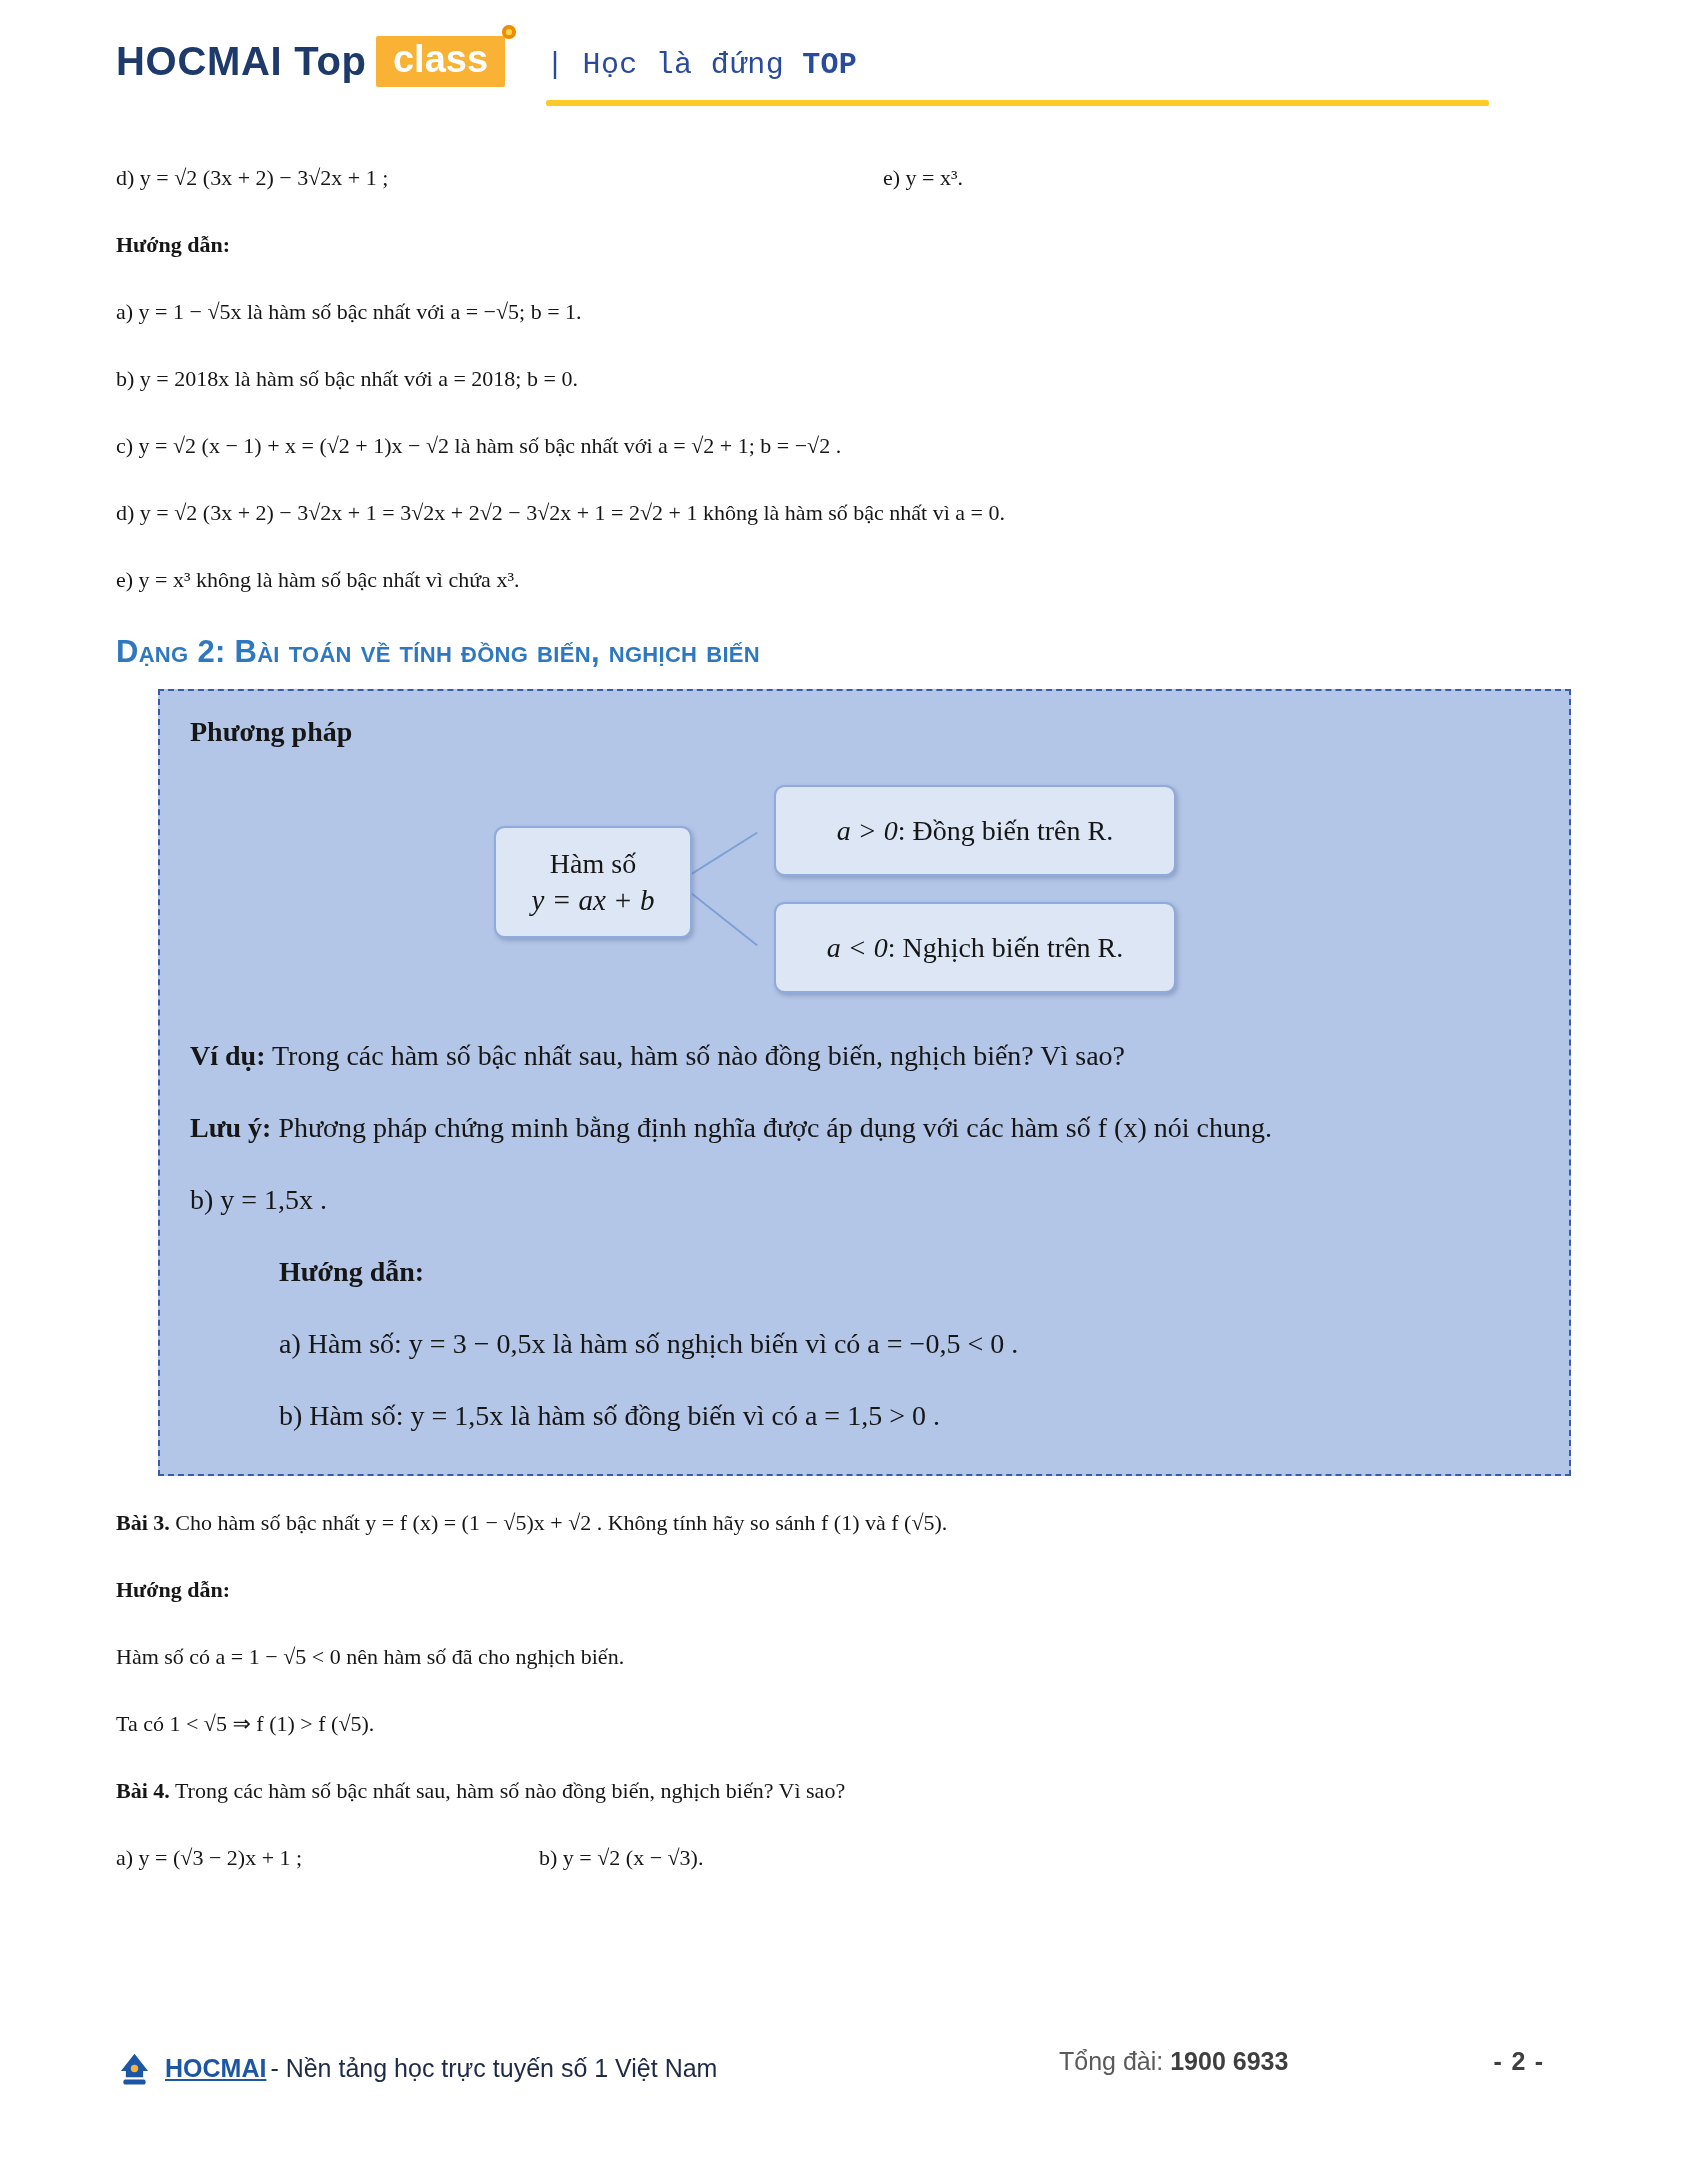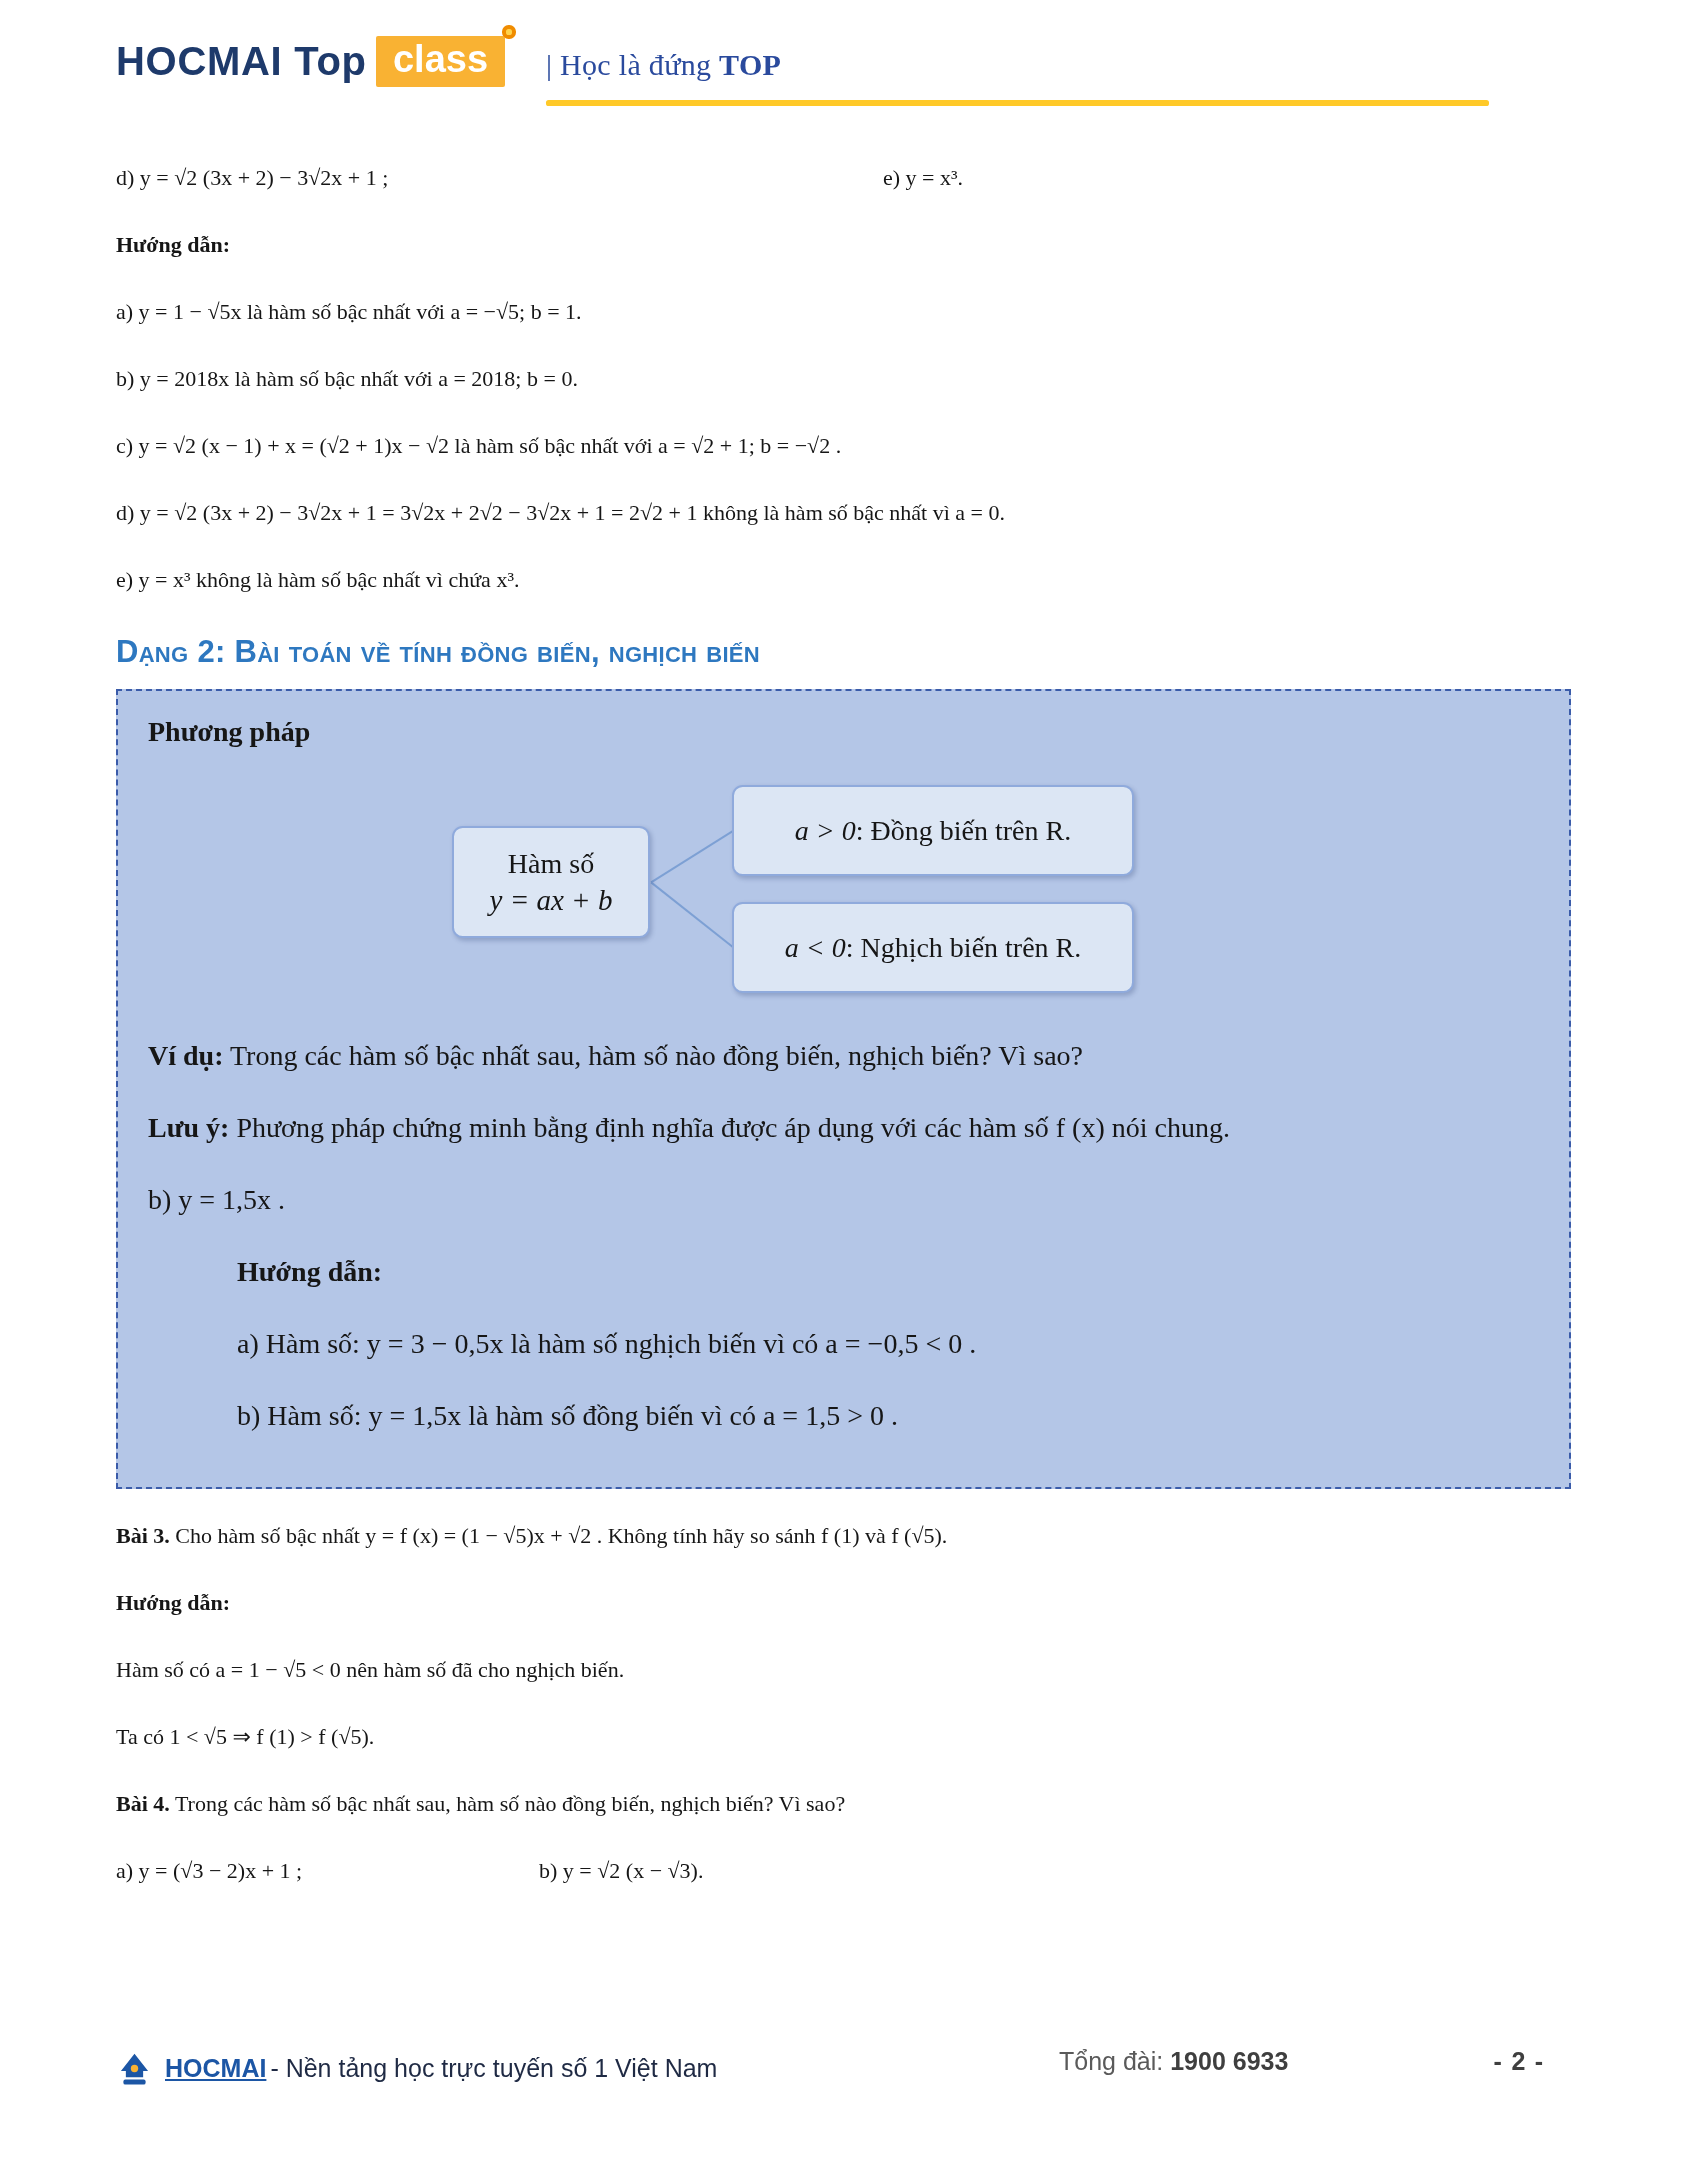--- a/index.html
+++ b/index.html
@@ -18,21 +18,21 @@
   .logo-word { font-size:40px; font-weight:bold; color:#1E3A6B; letter-spacing:0.7px; }
   .logo-class {
     position:relative; margin-left:9.3px; background:#F9B233; color:#ffffff;
     font-size:38px; font-weight:bold; padding:2.6px 17px 6.6px; border-radius:2px; line-height:1.1;
   }
   .logo-badge-dot {
     position:absolute; top:-10.6px; right:-10.6px; width:13.2px; height:13.2px;
     background:#FFD34D; border:4.6px solid #F08C00; border-radius:50%;
   }
   .tagline {
-    position:absolute; left:430px; top:12px; font-family:Liberation Serif, serif;
+    position:absolute; left:430px; top:12px; font-family:Liberation Mono, monospace;
     font-size:30px; color:#2A4A9D; letter-spacing:0.3px;
   }
   .tagline .bold { font-weight:bold; }
   .tagline-underline {
     position:absolute; left:430px; top:64px; width:943px; height:6px;
     background:#FFC928; border-radius:2.6px;
   }
 
   
   .content { position:absolute; top:165px; left:116px; right:116px; }
@@ -45,22 +45,23 @@
     font-family:"Liberation Sans", sans-serif;
     font-variant:small-caps;
     font-weight:bold; font-size:31px; color:#2E78C0;
     margin:4px 0 18.5px 0; letter-spacing:0.3px;
   }
 
   
   .method-box {
     background:#B4C6E7;
     border:2.6px dashed #3A5BA9;
-    padding:25px 30px 15px;
+    padding:25px 30px 2px;
     margin-bottom:34px;
+    margin-left:42px;
   }
   .method-title { font-size:28px; font-weight:bold; margin-bottom:22.5px; }
 
   .diagram { position:relative; height:238px; margin-bottom:32px; }
   .diagram svg.connectors { position:absolute; left:0; top:0; width:100%; height:100%; }
   .diagram-box {
     position:absolute; background:#DCE6F4; border:2px solid #8FAADC; border-radius:10.6px;
     box-shadow:2px 2.6px 4px rgba(40,60,110,0.25);
     display:flex; flex-direction:column; align-items:center; justify-content:center;
     font-size:28px;

